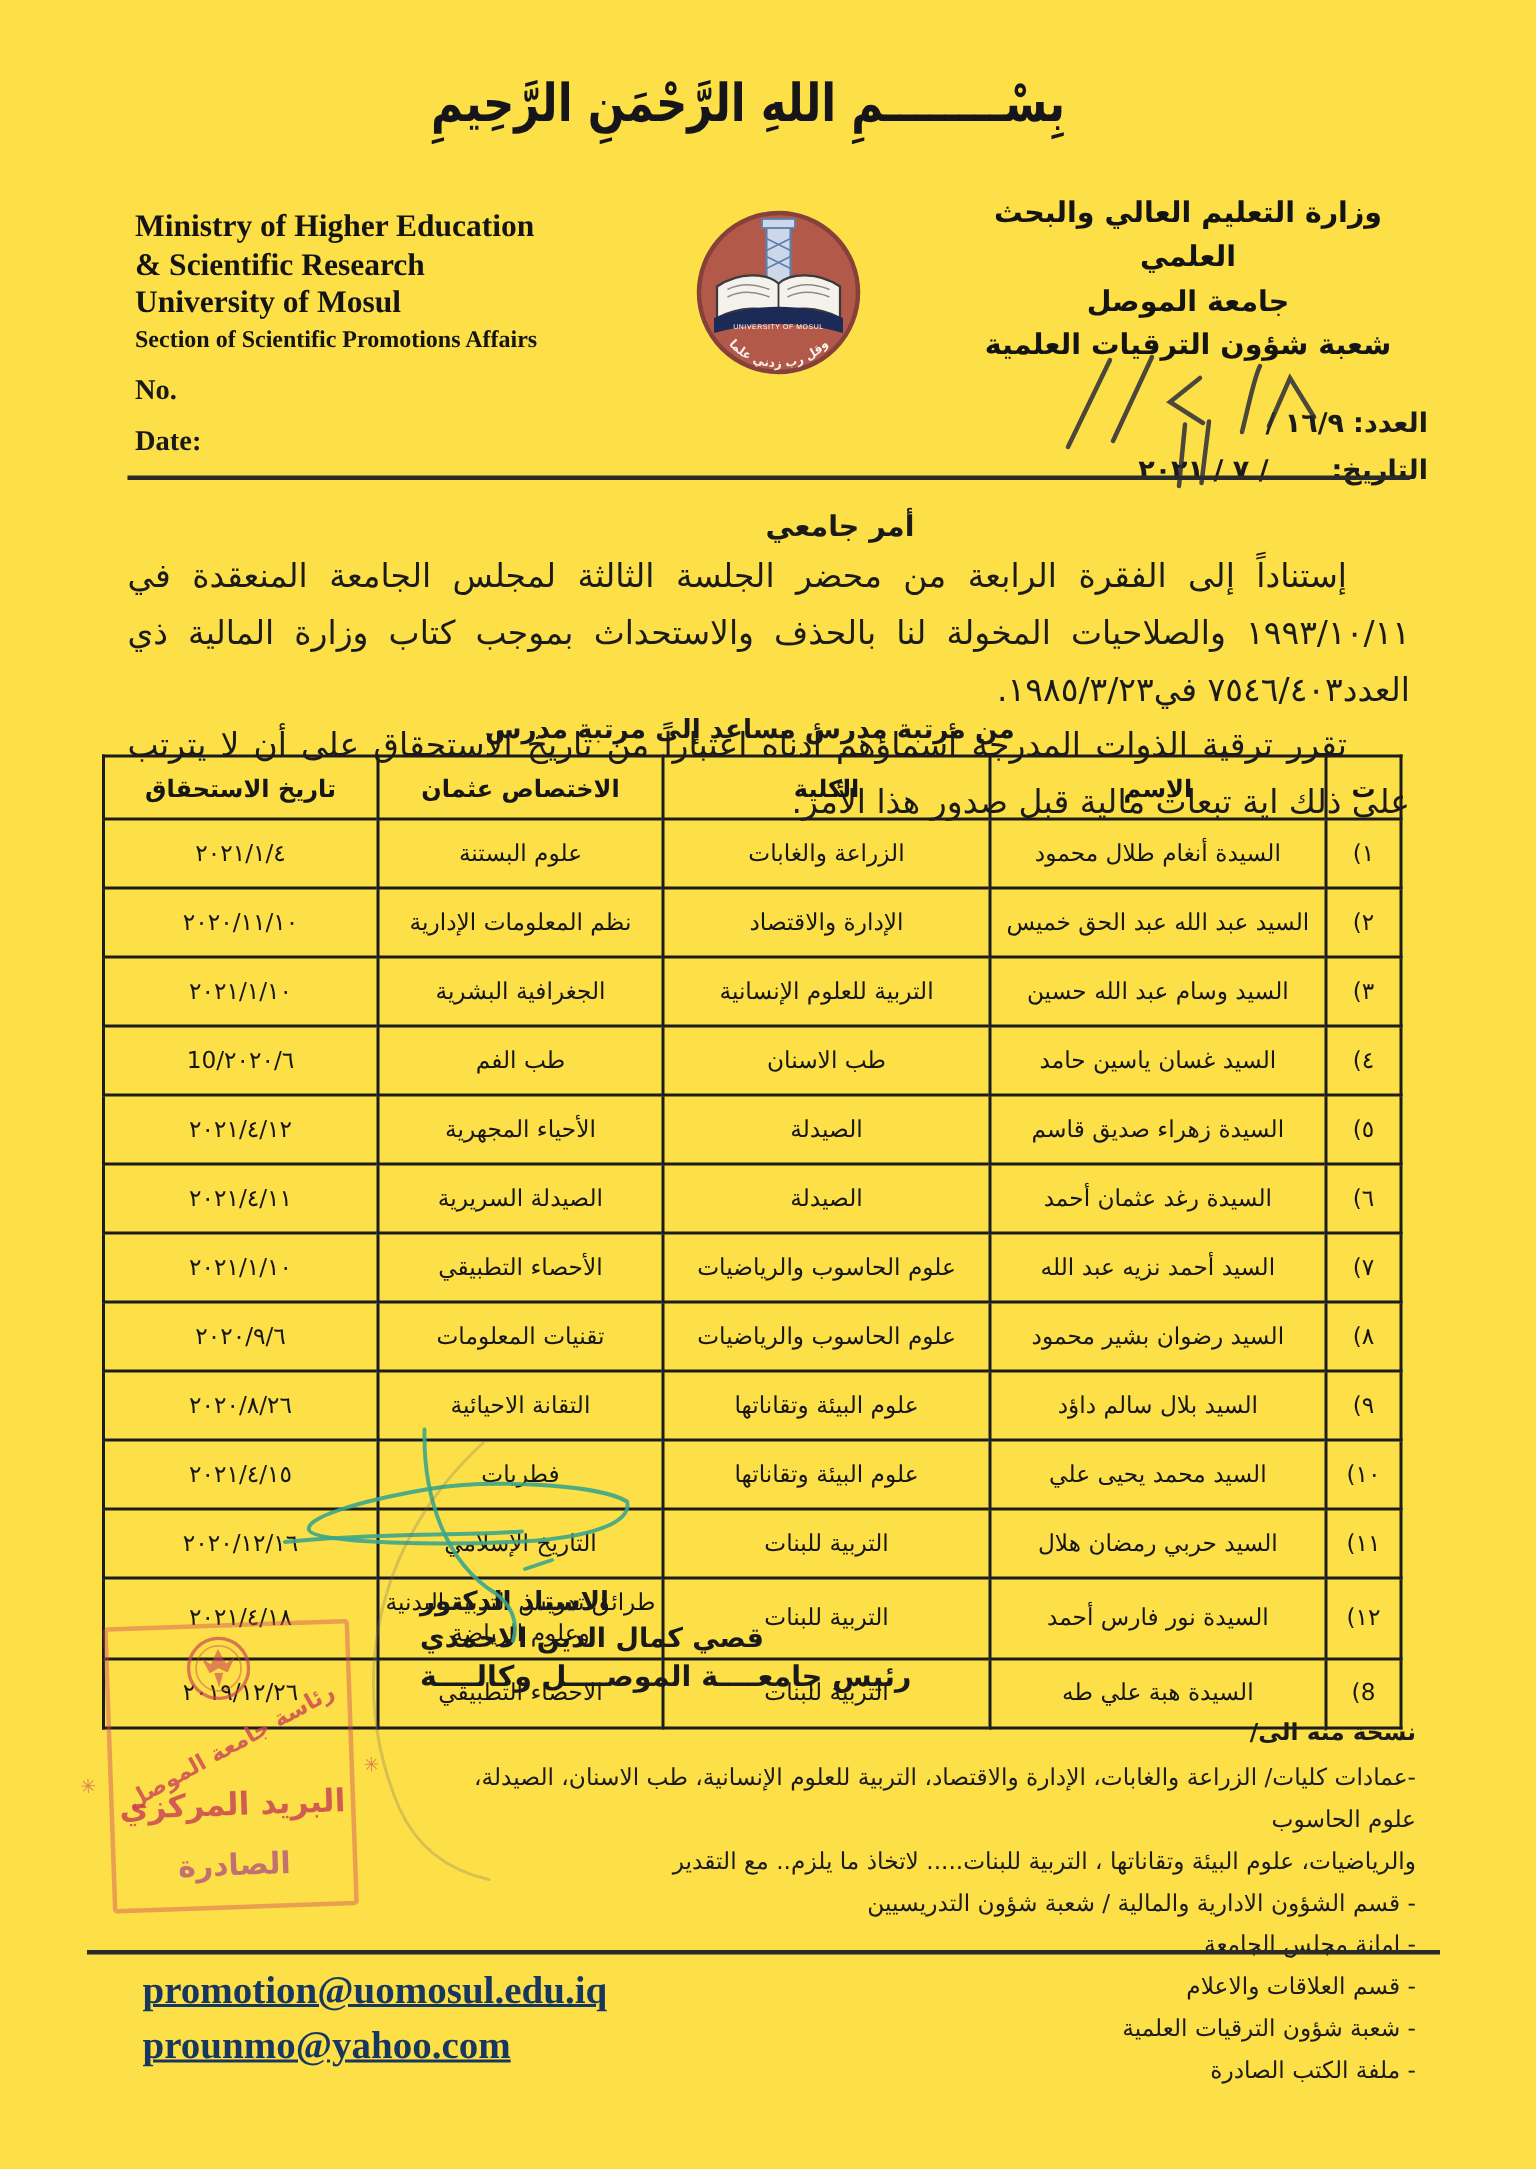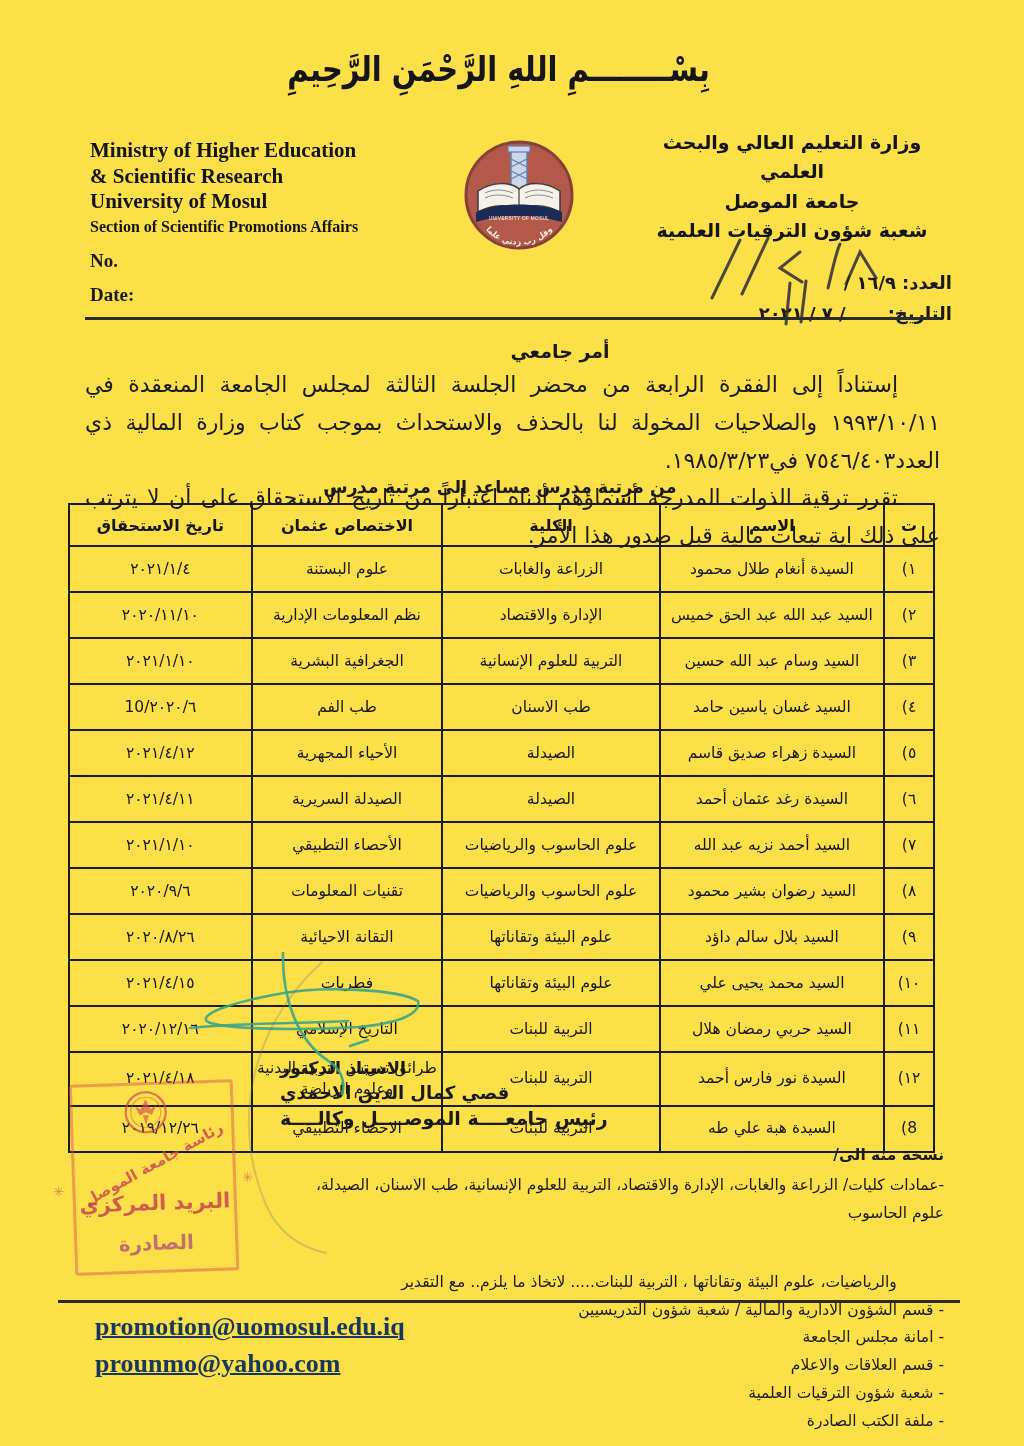--- a/index.html
+++ b/index.html
@@ -63,21 +63,21 @@
   .stamp .fl{position:absolute;color:rgba(203,70,86,.6);font-size:13px;}
   .stamp .fl.left{left:-22px;top:96px;} .stamp .fl.right{right:-20px;top:88px;}
   .stamp .l1{position:absolute;left:0;top:106px;width:100%;text-align:center;direction:rtl;
     color:rgba(198,60,82,.8);font-weight:bold;font-size:21px;white-space:nowrap;letter-spacing:1px;}
   .stamp .l2{position:absolute;left:0;top:146px;width:100%;text-align:center;direction:rtl;
     color:rgba(176,82,126,.78);font-weight:bold;font-size:20px;letter-spacing:2px;}
   
   .copies{position:absolute;right:80px;top:1142px;width:650px;direction:rtl;font-size:15.5px;
     line-height:1.8;color:#1b1b1b;}
   .copies .head{font-weight:bold;font-size:15.5px;margin-bottom:2px;}
-  .copies .wrap2{text-align:center;padding-left:60px;margin-top:41px;}
+  .copies .wrap2{text-align:right;padding-left:60px;}
   
   .emails{position:absolute;left:95px;top:1312px;}
   .emails a{display:block;font-family:"Liberation Serif",serif;font-weight:bold;font-size:26px;
     color:#17375e;text-decoration:underline;text-decoration-thickness:2px;margin-bottom:7px;}
   
   .overlay{position:absolute;left:0;top:0;z-index:6;pointer-events:none;}
   .ink{stroke:#2c2c3a;stroke-width:3;fill:none;stroke-linecap:round;opacity:.85;}
   .green{stroke:#3ba58b;stroke-width:2.6;fill:none;stroke-linecap:round;opacity:.9;}
   .pencil{stroke:#6e6e6e;stroke-width:2;fill:none;stroke-linecap:round;opacity:.28;}
 </style>

